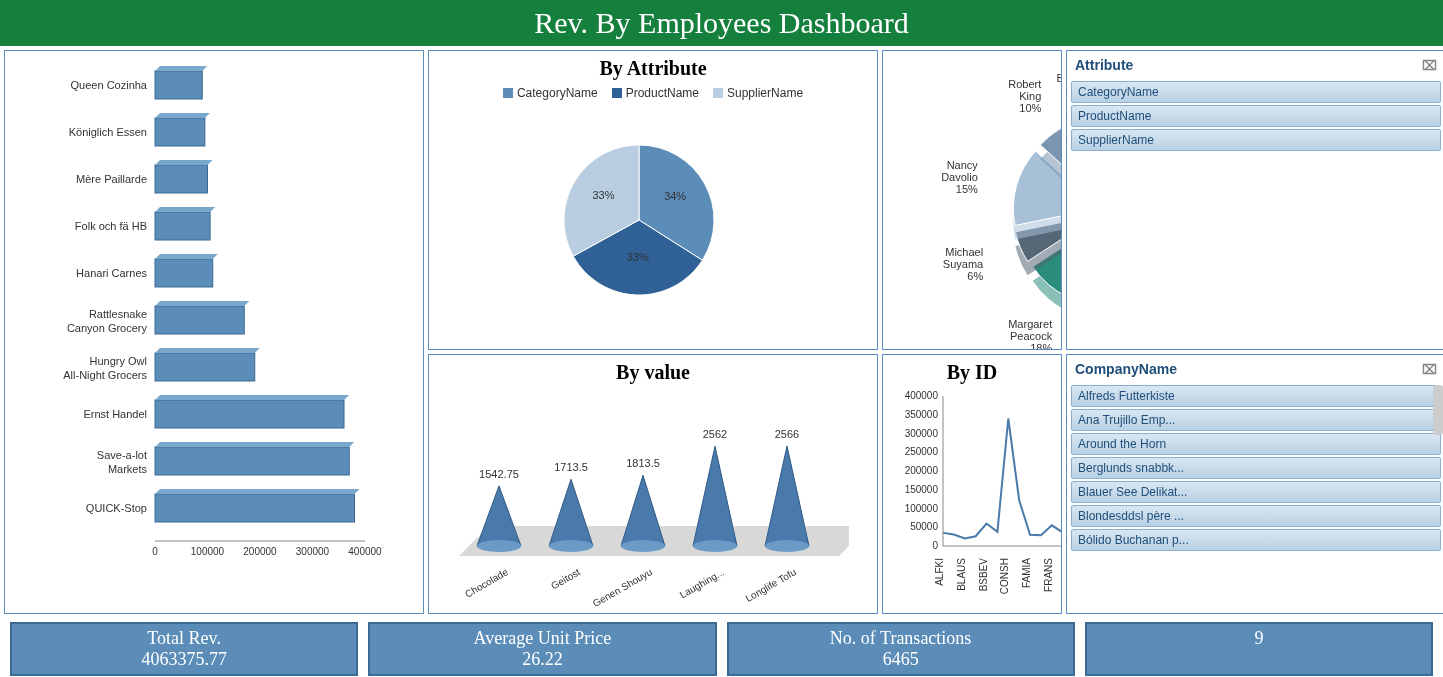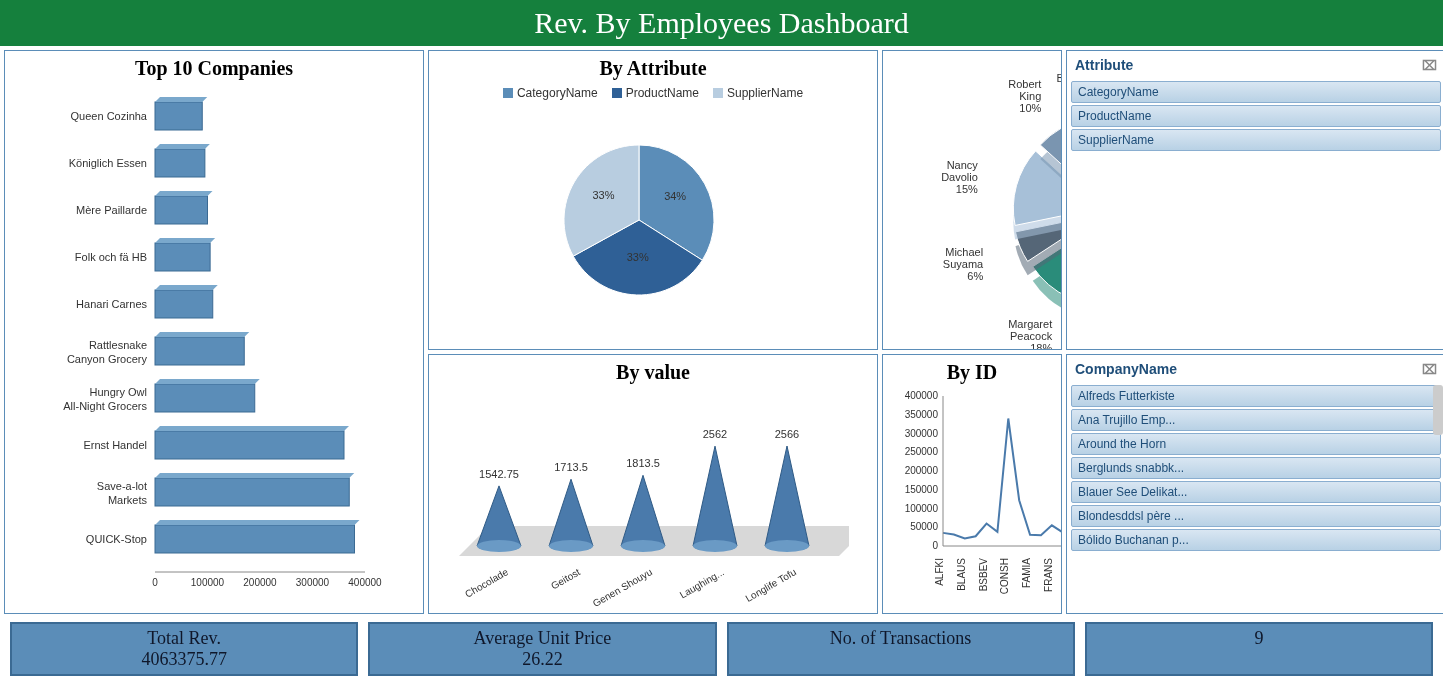--- a/index.html
+++ b/index.html
@@ -6,21 +6,21 @@
   body { font-family: Georgia, 'Times New Roman', serif; background: #fff; width: 1443px; height: 677px; overflow: hidden; }
   .header { background: #15803d; color: #fff; text-align: center; font-size: 30px; padding: 6px 0; font-family: Georgia, serif; }
   .grid { display: grid; grid-template-columns: 420px 450px 180px 380px; grid-template-rows: 300px 260px; gap: 4px; padding: 4px; }
   .panel { border: 1px solid #5b8db8; background: #fff; position: relative; overflow: hidden; }
   .panel-title { text-align: center; font-size: 20px; font-weight: bold; padding: 6px 0 2px; font-family: Georgia, serif; }
   .slicer { border: 1px solid #5b8db8; background: #fff; padding: 4px; overflow-y: auto; }
   .slicer-header { display: flex; justify-content: space-between; align-items: center; font-weight: bold; padding: 2px 4px 6px; font-family: Arial, sans-serif; color: #1f4e79; font-size: 14px; }
   .slicer-clear { color: #888; font-size: 13px; cursor: pointer; }
   .slicer-item { background: linear-gradient(#d9e6f2, #b8d1e5); border: 1px solid #8aaed0; padding: 3px 6px; margin: 2px 0; font-family: Arial, sans-serif; font-size: 12px; color: #1f4e79; cursor: pointer; border-radius: 2px; white-space: nowrap; overflow: hidden; text-overflow: ellipsis; }
   .footer { display: flex; gap: 10px; padding: 4px 10px; }
-  .kpi { flex: 1; background: #5b8db8; border: 2px solid #3b6a93; color: #0f172a; text-align: center; padding: 4px; font-family: Georgia, serif; }
+  .kpi { flex: 1; background: #5b8db8; border: 2px solid #3b6a93; color: #ffffff; text-align: center; padding: 4px; font-family: Georgia, serif; }
   .kpi-label { font-size: 18px; }
   .kpi-value { font-size: 18px; }
   svg { display: block; }
   .legend-row { display: flex; justify-content: center; gap: 14px; font-family: Arial, sans-serif; font-size: 12px; color: #333; margin-top: 4px; }
   .legend-item { display: flex; align-items: center; gap: 4px; }
   .swatch { width: 10px; height: 10px; display: inline-block; }
   .pie-lbl { font-family: Arial, sans-serif; font-size: 11px; fill: #333; }
   .axis-lbl { font-family: Arial, sans-serif; font-size: 10px; fill: #333; }
   .bar-hlbl { font-family: Arial, sans-serif; font-size: 11px; fill: #333; text-anchor: end; }
   .cone-lbl { font-family: Arial, sans-serif; font-size: 11px; fill: #333; text-anchor: middle; }
@@ -118,21 +118,20 @@
       <span class="slicer-clear">⌧</span>
     </div>
     <div id="slicer-attr-items">
         <div class="slicer-item">CategoryName</div>
         <div class="slicer-item">ProductName</div>
         <div class="slicer-item">SupplierName</div>
       </div>
   </div>
 
   <div class="panel top10">
-    <div class="panel-title">Top 10 Companies</div>
     <svg id="bar-top10" width="380" height="520">
         <rect x="150" y="20" width="47.25" height="28" fill="#5b8db8" stroke="#3b6a93"></rect>
         <polygon points="150,20 155,15 202.25,15 197.25,20" fill="#7aa8cc"></polygon>
         <text x="142" y="38" class="bar-hlbl">Queen Cozinha</text>
         <rect x="150" y="67" width="49.875" height="28" fill="#5b8db8" stroke="#3b6a93"></rect>
         <polygon points="150,67 155,62 204.875,62 199.875,67" fill="#7aa8cc"></polygon>
         <text x="142" y="85" class="bar-hlbl">Königlich Essen</text>
         <rect x="150" y="114" width="52.5" height="28" fill="#5b8db8" stroke="#3b6a93"></rect>
         <polygon points="150,114 155,109 207.5,109 202.5,114" fill="#7aa8cc"></polygon>
         <text x="142" y="132" class="bar-hlbl">Mère Paillarde</text>
@@ -255,17 +254,18 @@
     <div class="kpi">
       <div class="kpi-label">Total Rev.</div>
       <div class="kpi-value">4063375.77</div>
     </div>
     <div class="kpi">
       <div class="kpi-label">Average Unit Price</div>
       <div class="kpi-value">26.22</div>
     </div>
     <div class="kpi">
       <div class="kpi-label">No. of Transactions</div>
+      <div class="kpi-value">6465</div>
     </div>
     <div class="kpi">
       <div class="kpi-value">9</div>
     </div>
   </div>
 
 </body></html>

